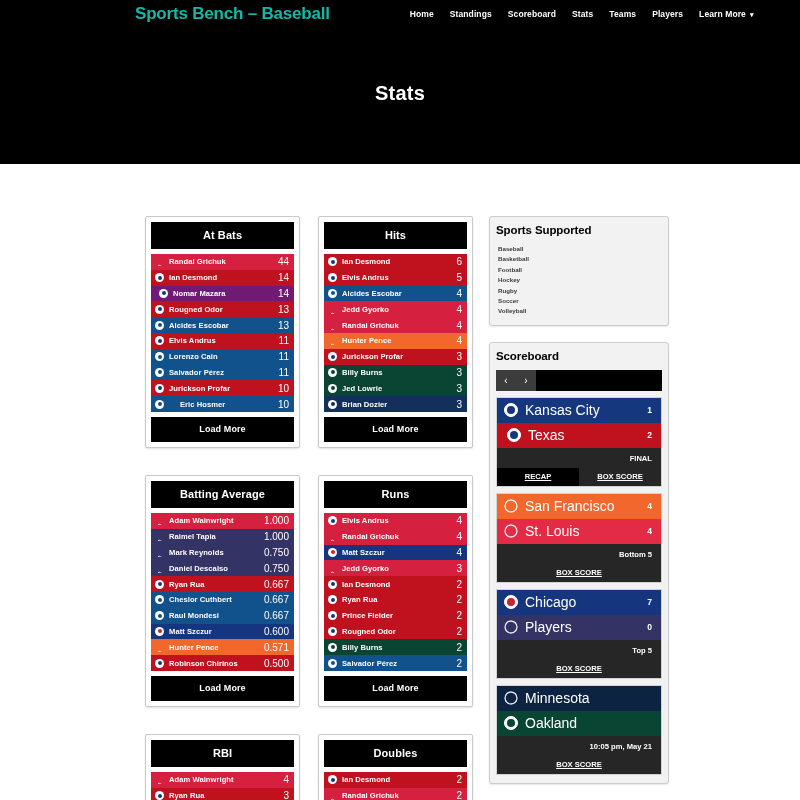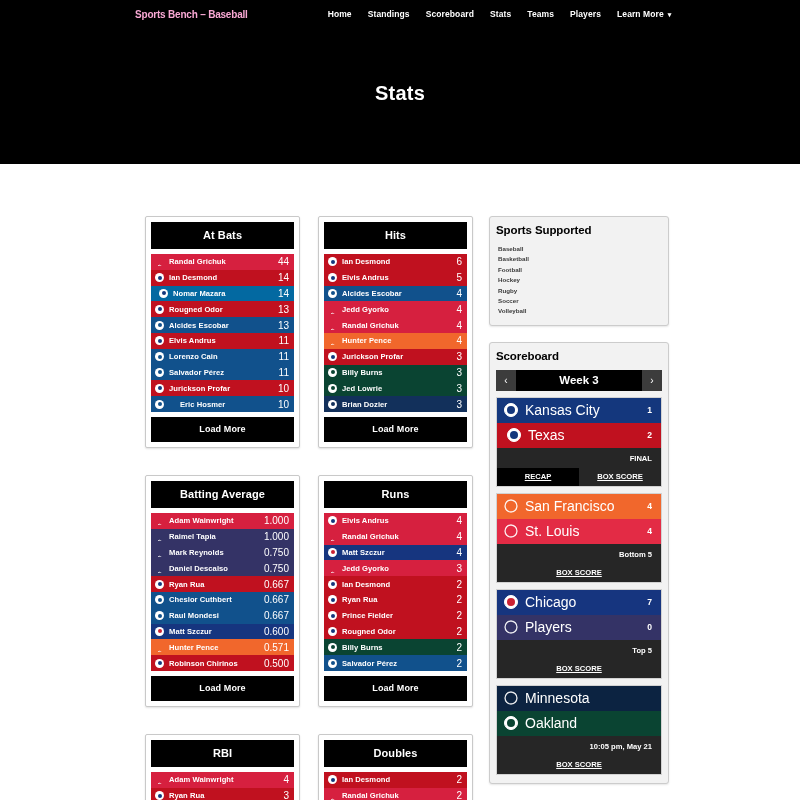--- a/index.html
+++ b/index.html
@@ -11,21 +11,21 @@
     -webkit-font-smoothing: antialiased;
   }
 
   
   .masthead { background: #000; width: 800px; height: 164px; position: relative; }
   .topbar {
     display: flex; align-items: center;
     height: 28px; padding: 0 0 0 135px;
   }
   .brand {
-    color: #f9a8d4; font-size: 10px; font-weight: bold;
+    color: #14b8a6; font-size: 17px; font-weight: bold;
     letter-spacing: -0.2px; white-space: nowrap;
   }
   .nav { display: flex; align-items: center; gap: 16px; margin-left: 80px; }
   .nav-item {
     color: #fff; font-size: 8.5px; font-weight: bold;
     letter-spacing: 0.1px; white-space: nowrap; cursor: pointer;
   }
   .nav-item.dropdown { display: flex; align-items: center; gap: 4px; }
   .chev { display: inline-block; font-size: 7px; line-height: 1; }
   .page-title {
@@ -174,21 +174,21 @@
               <span class="pname">Randal Grichuk</span>
               <span class="pval">44</span>
             </div>
             <div class="row" style="background: rgb(192, 17, 31);">
               <span class="logo" style="background: rgb(255, 255, 255);">
                 <span style="position: absolute; inset: 1.5px; border-radius: 50%; background: rgb(20, 55, 125);"></span>
               </span>
               <span class="pname">Ian Desmond</span>
               <span class="pval">14</span>
             </div>
-            <div class="row" style="background: #0369a1; padding-left: 8px;">
+            <div class="row" style="background: #701a75; padding-left: 8px;">
               <span class="logo" style="background: rgb(255, 255, 255);">
                 <span style="position: absolute; inset: 1.5px; border-radius: 50%; background: rgb(20, 55, 125);"></span>
               </span>
               <span class="pname">Nomar Mazara</span>
               <span class="pval">14</span>
             </div>
             <div class="row" style="background: rgb(192, 17, 31);">
               <span class="logo" style="background: rgb(255, 255, 255);">
                 <span style="position: absolute; inset: 1.5px; border-radius: 50%; background: rgb(20, 55, 125);"></span>
               </span>
@@ -523,21 +523,20 @@
           <li>Rugby</li>
           <li>Soccer</li>
           <li>Volleyball</li>
         </ul>
     </div>
 
     <div class="widget">
       <div class="widget-title">Scoreboard</div>
       <div class="week-nav">
         <div class="week-arrow">‹</div>
-        <div class="week-label">Week 3</div>
         <div class="week-arrow">›</div>
       </div>
       <div id="games-root">
           <div class="game">
             <div class="team-row" style="background: rgb(20, 55, 125);">
               <span class="team-logo">
                 <span style="position: absolute; inset: 2px; border-radius: 50%; background: rgb(20, 55, 125);"></span>
               </span>
               <span class="team-name">Kansas City</span>
               <span class="team-score">1</span>

